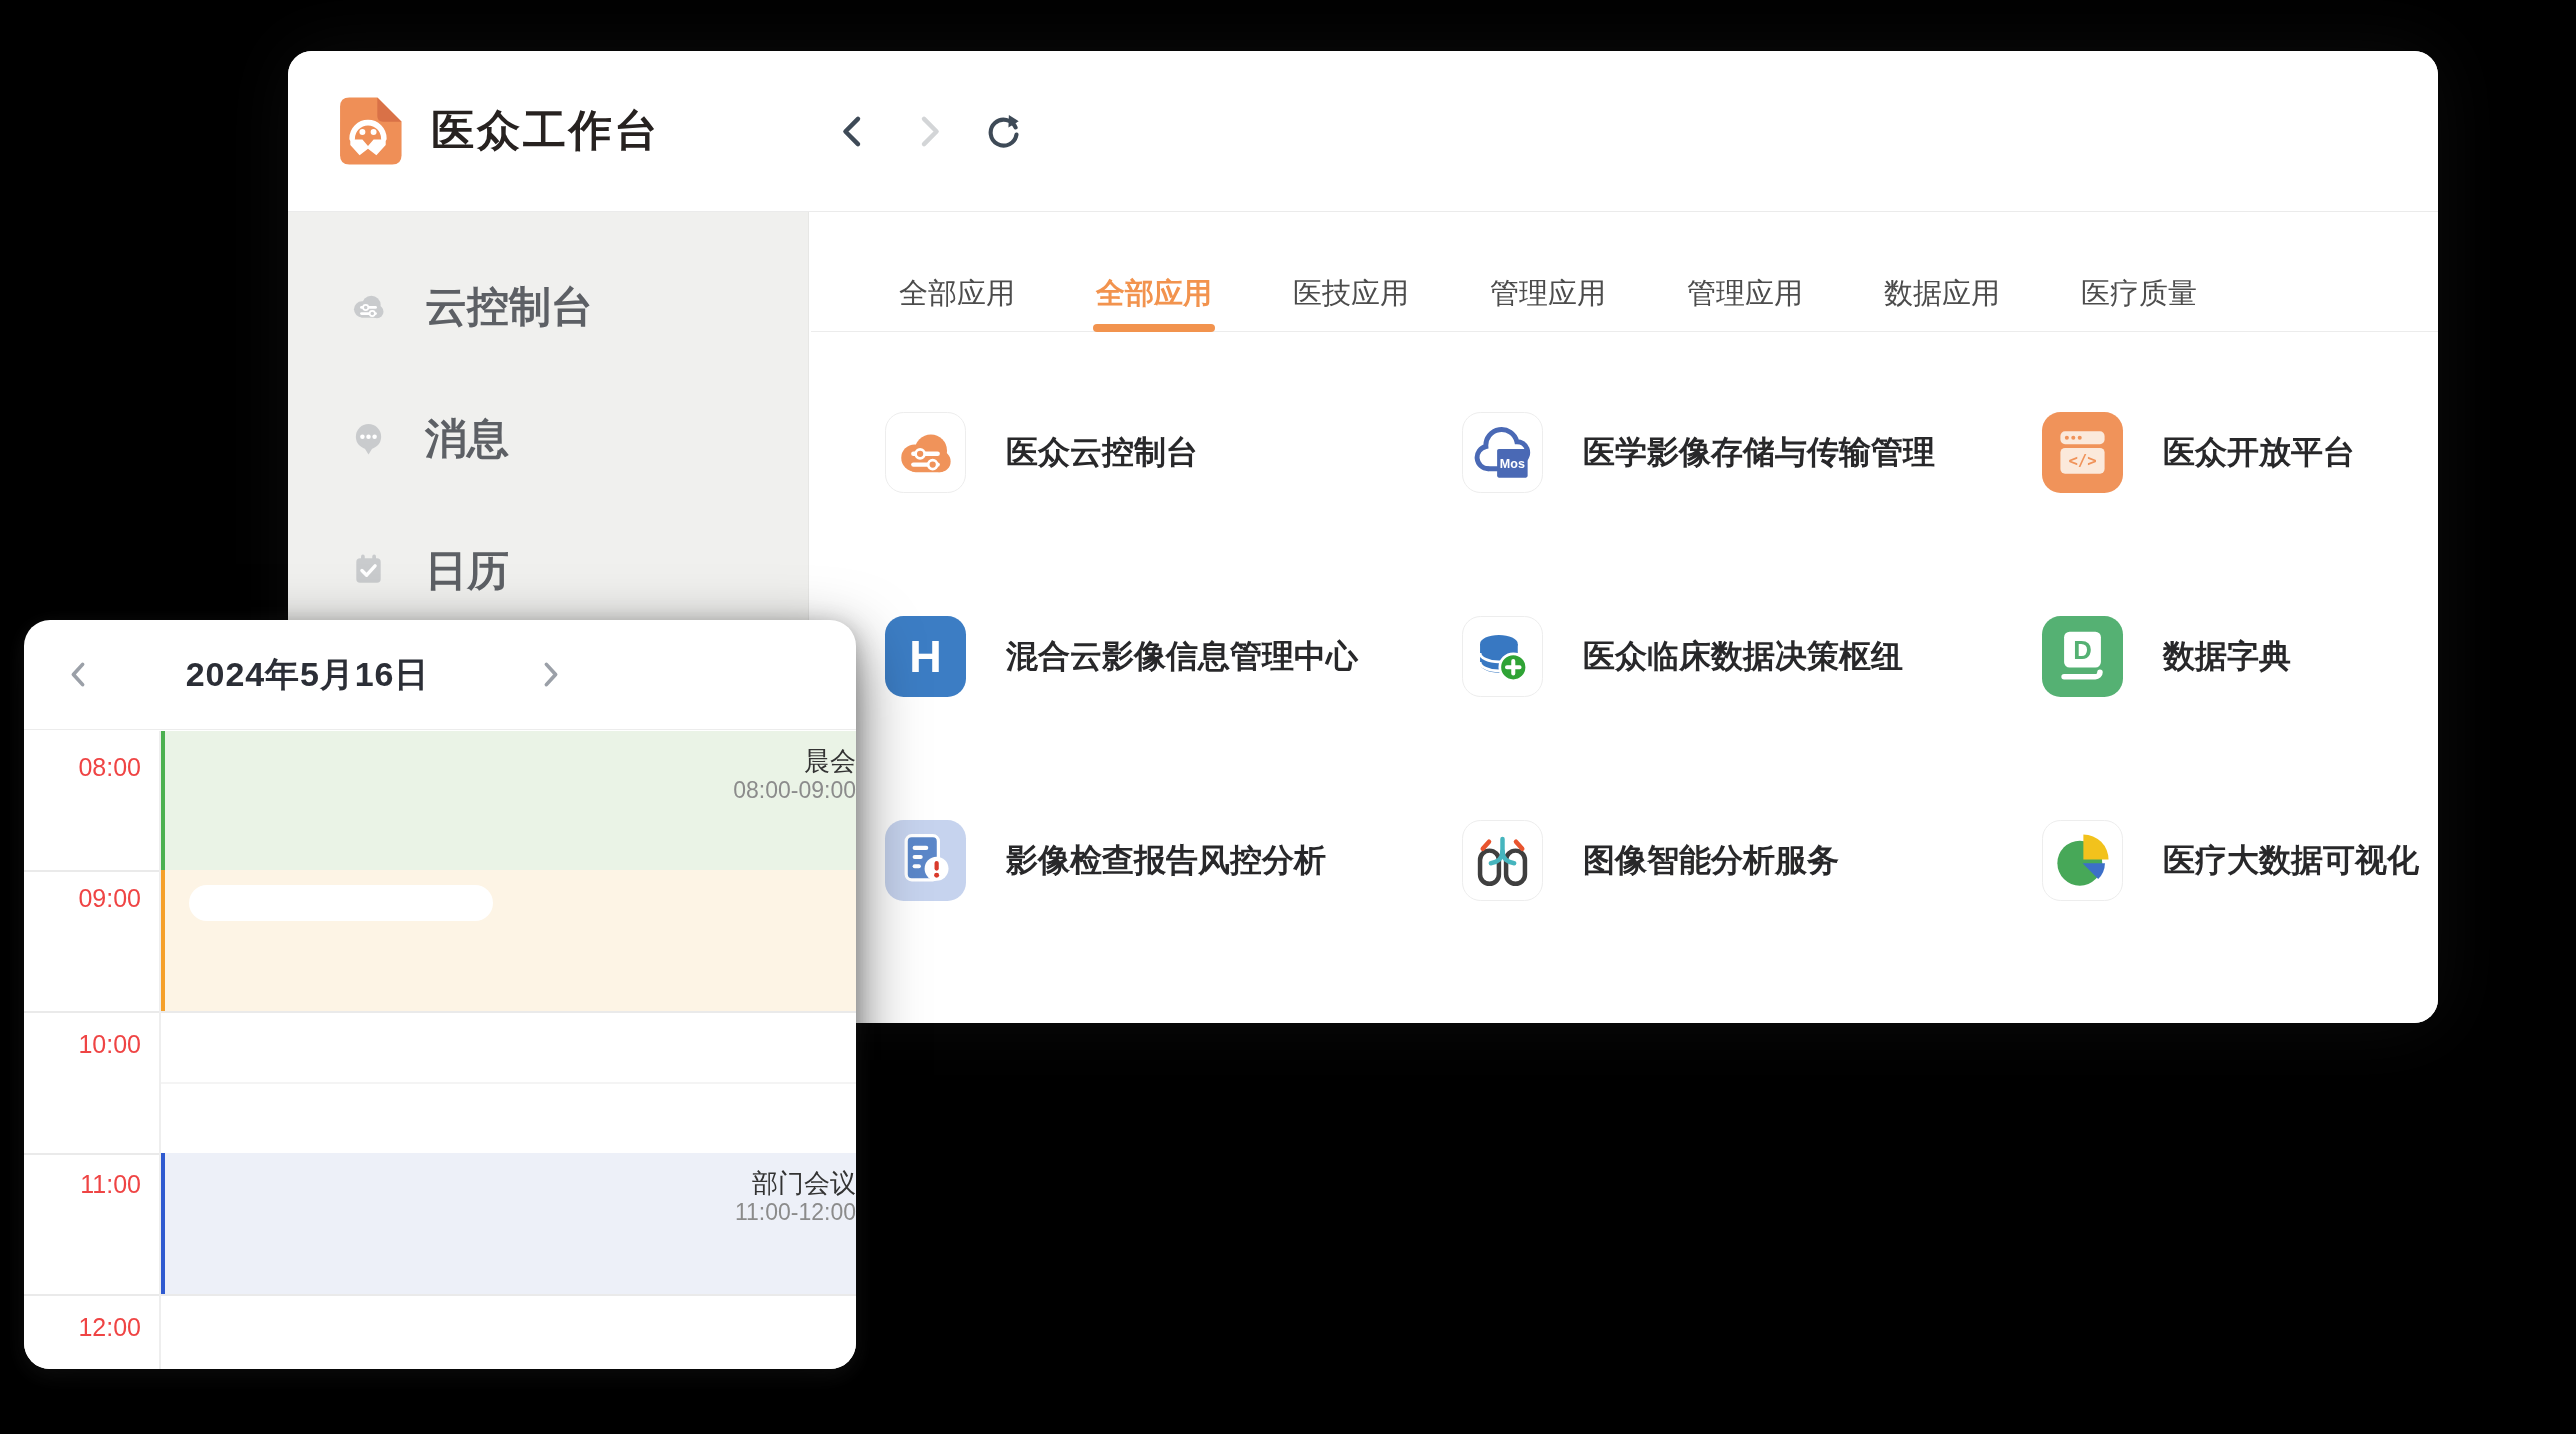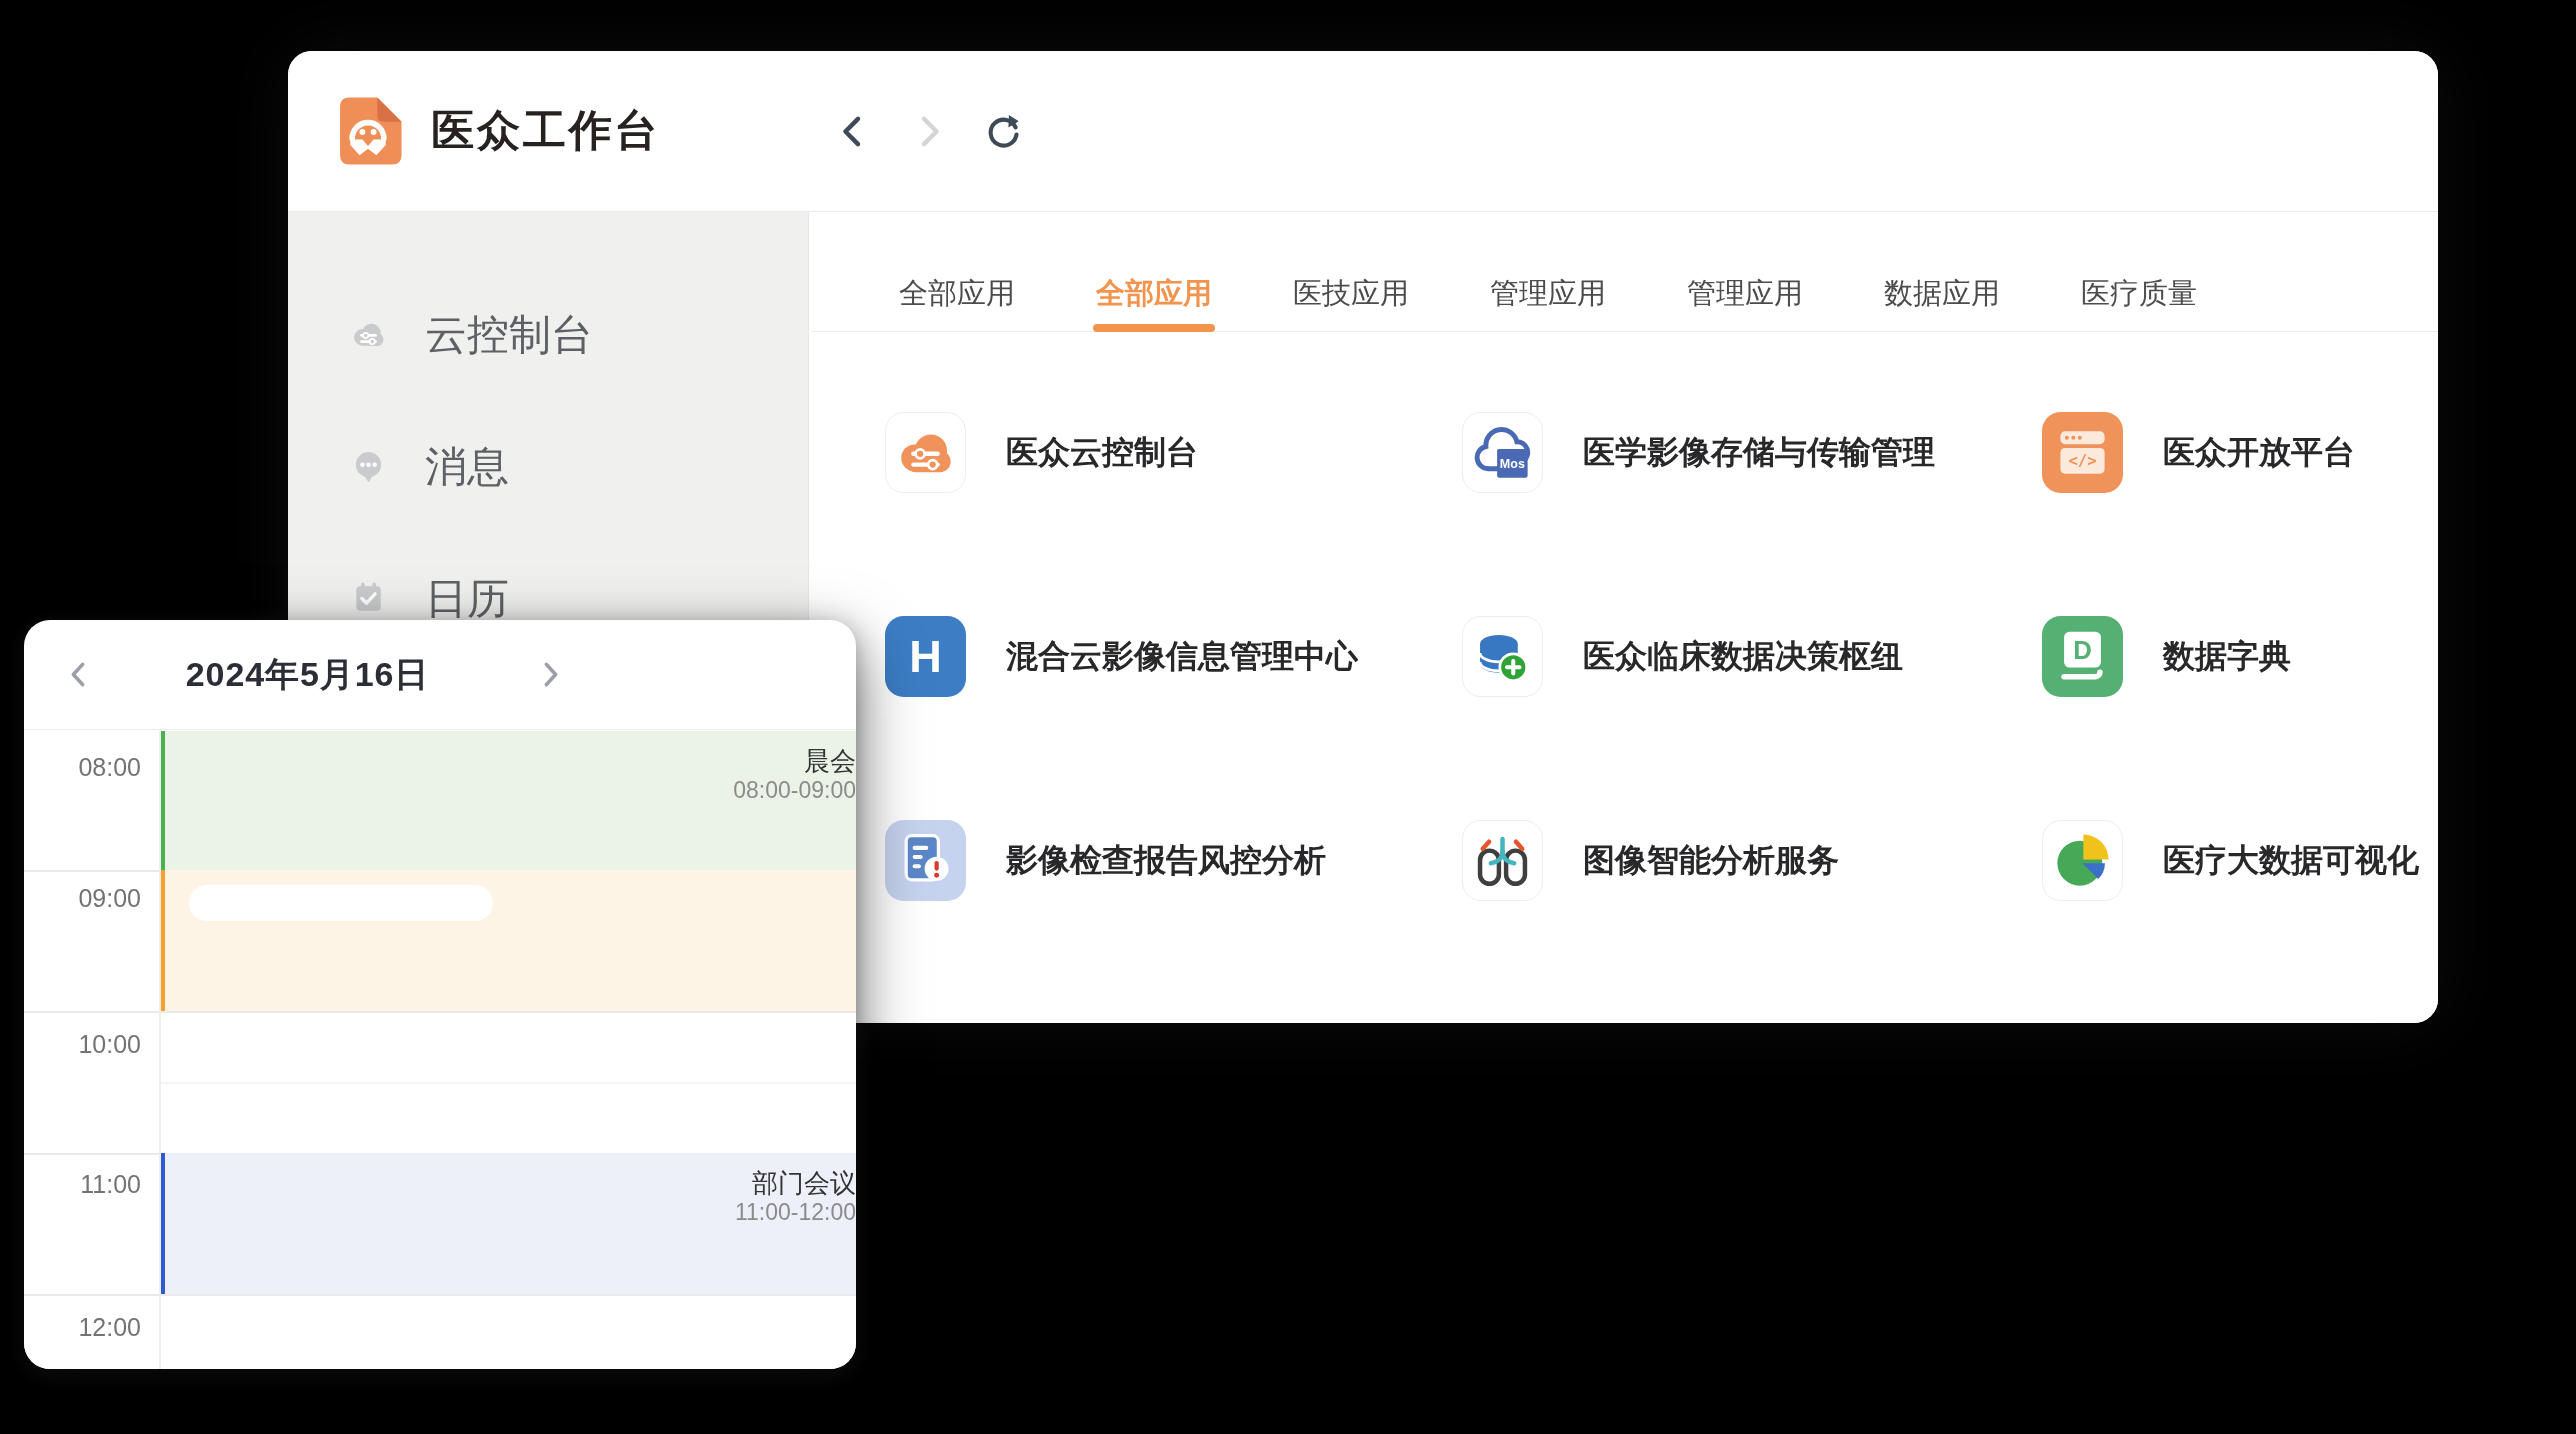--- a/index.html
+++ b/index.html
@@ -12,21 +12,21 @@
     box-shadow:0 0 74px rgba(255,255,255,0.05); }
 
   .win-header { display:flex; align-items:center; height:161px; padding-left:39px;
     border-bottom:1.9px solid #ebebeb; box-sizing:border-box; background:#fff; }
   .logo { width:82px; height:82px; flex:none; }
   .win-title { margin-left:22.3px; font-size:43px; font-weight:700; color:#272220; letter-spacing:2.8px; }
   .nav { display:flex; align-items:center; gap:32px; margin-left:172px; }
   .nav-btn { width:43px; height:43px; display:flex; align-items:center; justify-content:center; cursor:pointer; }
 
   .sidebar { position:absolute; left:0; top:161px; bottom:0; width:521px;
-    background:#f0f0ee; border-right:1.9px solid #e7e7e5; box-sizing:border-box; padding-top:76px; }
+    background:#f0f0ee; border-right:1.9px solid #e7e7e5; box-sizing:border-box; padding-top:48px;font-weight:bold; }
   .side-item { height:93px; margin-bottom:39px; display:flex; align-items:center;
     padding-left:58px; gap:34px; cursor:pointer; }
   .side-icon { width:45px; height:45px; flex:none; }
   .side-label { font-size:42px; color:#5d6065; }
 
   .content { position:absolute; left:523px; top:161px; right:0; bottom:0; background:#fff; }
 
   .tabs { position:relative; height:120px; border-bottom:1.9px solid #ececec;
     display:flex; align-items:center; padding:44px 0 0 88px; gap:81px; box-sizing:border-box; }
   .tab { font-size:29px; color:#4c4c4c; position:relative; cursor:pointer; white-space:nowrap; }
@@ -57,21 +57,21 @@
   .cal-nav.prev { left:26px; }
   .cal-nav.next { left:499px; }
   .cal-date { position:absolute; left:102px; width:363px; top:0; height:100%;
     display:flex; align-items:center; justify-content:center;
     font-size:34px; font-weight:600; color:#2b2e36; letter-spacing:0.9px; }
   .cal-body { position:absolute; top:111px; left:0; right:0; bottom:0; background:#fff; }
   .time-divider { position:absolute; left:135px; top:0; bottom:0; width:1.9px; background:#eeeeee; }
   .hour-line { position:absolute; left:0; right:0; height:1.9px; background:#eaeaea; }
   .half-line { position:absolute; left:137px; right:0; height:1.9px; background:#f4f4f4; }
   .time-label { position:absolute; left:0; width:117px; text-align:right;
-    font-size:25px; line-height:32px; color:#737373; }
+    font-size:25px; line-height:32px; color:#ef4444; }
   .event { position:absolute; left:135px; right:0; box-sizing:border-box;
     padding:14px 0 0 24px; border-left:6.5px solid transparent; cursor:pointer;text-align:right; }
   .event.green  { background:#eaf3e6; border-left-color:#4cb050; }
   .event.orange { background:#fdf4e5; border-left-color:#f5a02a; padding-top:15px; }
   .event.blue   { background:#edf0f8; border-left-color:#2f5ad0; }
   .event-title { font-size:26px; line-height:32px; color:#333; font-weight:500; }
   .event-time { font-size:23px; line-height:26px; color:#8b8b8b; }
   .redact-pill { width:304px; height:36px; border-radius:18.6px; background:#fff; }
 </style>
 </head>

